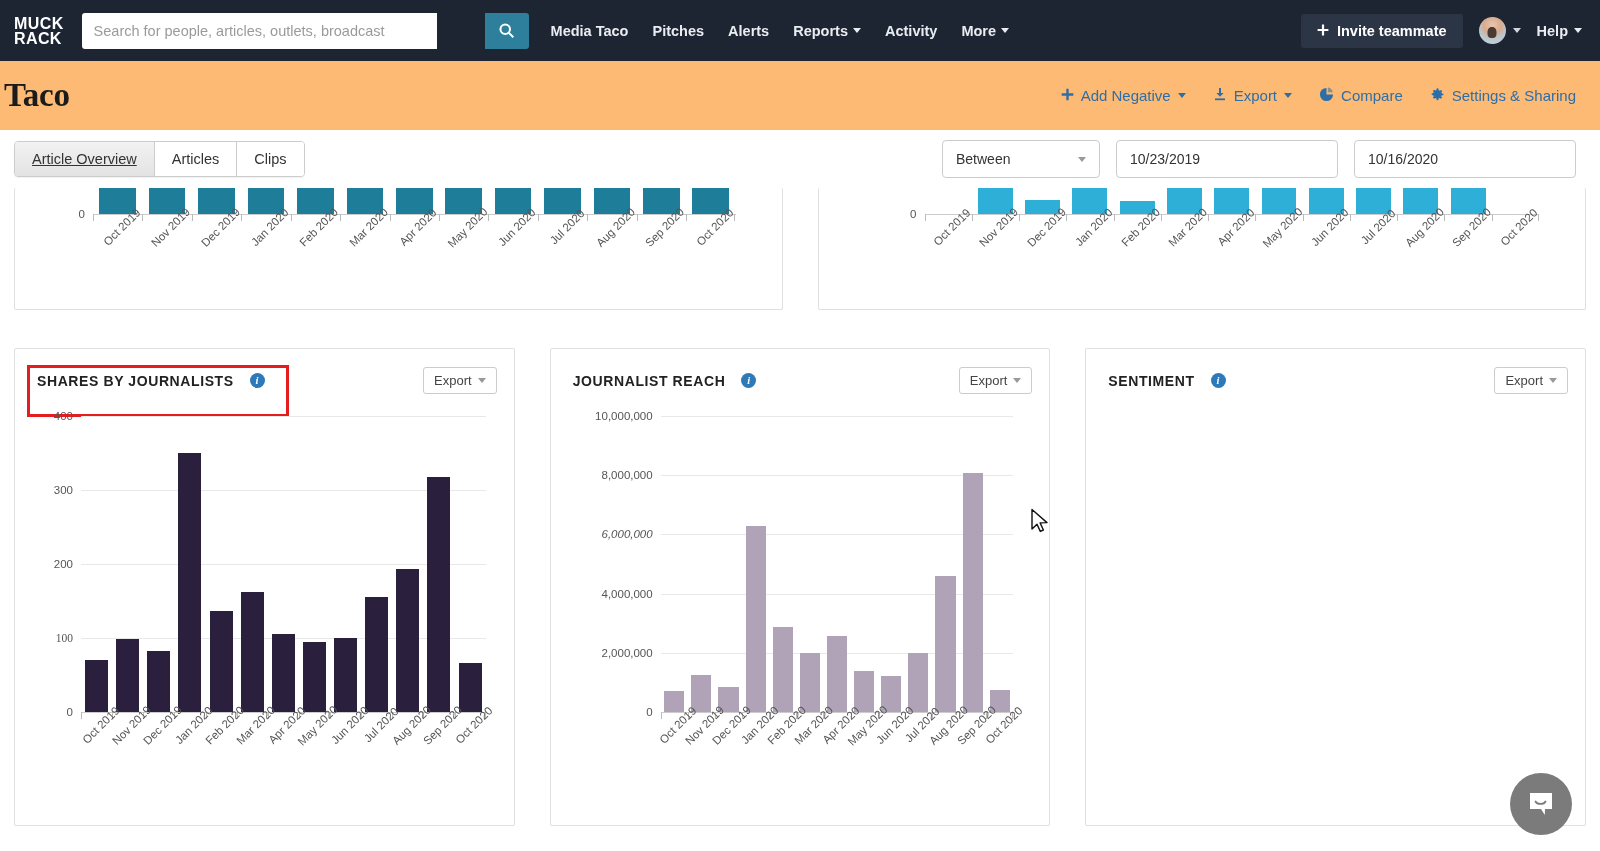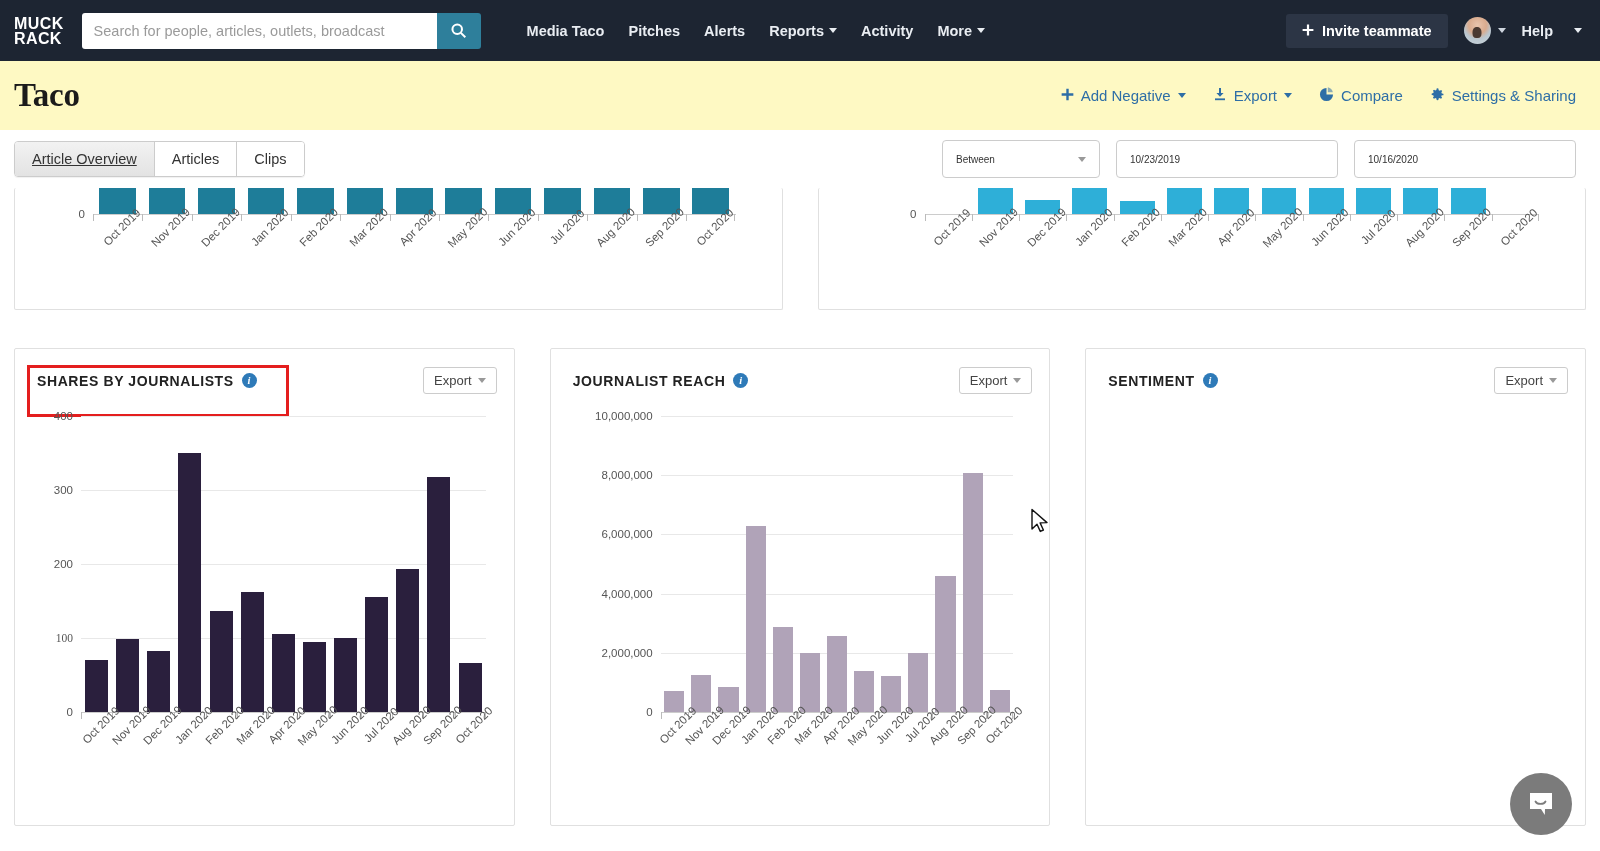--- a/index.html
+++ b/index.html
@@ -16,21 +16,21 @@
     display: flex; align-items: center;
     padding: 0 18px 0 14px;
     position: relative;
   }
   .logo {
     color: #fff; font-weight: 700; font-size: 16px;
     line-height: 15px; letter-spacing: .4px;
     font-family: "Liberation Sans", sans-serif;
     margin-right: 18px; white-space: pre-line;
   }
-  .searchwrap { display: flex; height: 36px; margin-right: 46px; }
+  .searchwrap { display: flex; height: 36px; margin-right: 22px; gap: 48px; }
   .searchwrap input {
     width: 355px; border: none; outline: none;
     padding: 0 12px; font-size: 14.5px; color: #333;
     border-radius: 3px 0 0 3px;
     font-family: "Liberation Sans", sans-serif;
   }
   .searchwrap input::placeholder { color: #9a9a9a; }
   .searchbtn {
     width: 44px; background: #2e7f9b; border-radius: 0 3px 3px 0;
     display: flex; align-items: center; justify-content: center;
@@ -60,26 +60,26 @@
     width: 27px; height: 27px; border-radius: 50%;
     background: radial-gradient(circle at 50% 30%, #e8c5ae 0%, #d9ab8e 38%, #b9c6cf 60%, #cdd6dc 100%);
     overflow: hidden; position: relative;
   }
   .avatar::after{
     content:""; position:absolute; left:50%; top:38%;
     width:9px; height:11px; transform:translateX(-50%);
     background:#4a3a32; border-radius:45% 45% 40% 40%;
   }
   .helplink { color: #e9edf2; font-size: 14.5px; font-weight: 600; cursor: pointer;
-    display: flex; align-items: center; gap: 21px; }
+    display: flex; align-items: center; gap: 6px; }
 
   
   .pagehead {
     height: 69px; display: flex; align-items: center;
-    padding: 0 24px 0 14px; background: #fef9c3;
+    padding: 0 24px 0 4px; background: #fdba74;
   }
   .pagetitle {
     font-family: "Liberation Serif", serif;
     font-size: 33px; font-weight: 700; color: #1b1b1b; letter-spacing: -.2px;
   }
   .headactions { margin-left: auto; display: flex; align-items: center; gap: 27px; }
   .headaction {
     color: #2e6ea6; font-size: 15px; cursor: pointer;
     display: flex; align-items: center; gap: 7px; white-space: nowrap;
   }
@@ -95,21 +95,21 @@
     padding: 9px 17px; font-size: 14.5px; color: #333;
     background: #fff; cursor: pointer; border-right: 1px solid #ccc;
     white-space: nowrap;
   }
   .tab:last-child { border-right: none; }
   .tab.active { background: linear-gradient(#f2f2f2, #e3e3e3); text-decoration: underline; }
   .filters { margin-left: auto; display: flex; gap: 16px; }
   .selectbox, .datebox {
     height: 38px; border: 1px solid #ccc; border-radius: 4px;
     background: #fff; display: flex; align-items: center;
-    padding: 0 13px; font-size: 10px; color: #333;
+    padding: 0 13px; font-size: 14px; color: #333;
   }
   .selectbox { width: 158px; justify-content: space-between; cursor: pointer; }
   .datebox { width: 222px; cursor: text; }
   .smallcaret {
     width: 0; height: 0; border-left: 4px solid transparent;
     border-right: 4px solid transparent; border-top: 5px solid #999;
   }
 
   
   .content { padding: 0 14px; }
@@ -123,21 +123,21 @@
 
   .rowbot { display: flex; gap: 35px; margin-top: 38px; }
   .rowbot .panel { flex: 1; height: 478px; }
 
   .panelhead {
     display: flex; align-items: center;
     padding: 18px 17px 0 22px;
   }
   .paneltitle {
     font-size: 14px; font-weight: 700; color: #222;
-    letter-spacing: .6px; display: flex; align-items: center; gap: 8px;
+    letter-spacing: .6px; display: flex; align-items: center; gap: 16px;
   }
   .info-icon {
     width: 15px; height: 15px; border-radius: 50%; background: #2e7ab8;
     color: #fff; font-size: 10.5px; font-weight: 700; font-style: italic;
     display: inline-flex; align-items: center; justify-content: center;
     font-family: "Liberation Serif", serif;
   }
   .exportbtn {
     margin-left: auto; border: 1px solid #ccc; border-radius: 3px;
     padding: 5px 10px; font-size: 13px; color: #444; background: #fff;
@@ -678,21 +678,21 @@
       </div>
       <div class="chartarea" style="padding:22px 36px 0 20px">
         <div class="plot" id="plot-reach" style="height:296px;margin-left:90px;position:relative;">
             <div class="gridline" style="top: 100%;"></div>
             <div class="ylabel" style="top: 100%;">0</div>
             <div class="gridline" style="top: 80%;"></div>
             <div class="ylabel" style="top: 80%;">2,000,000</div>
             <div class="gridline" style="top: 60%;"></div>
             <div class="ylabel" style="top: 60%;">4,000,000</div>
             <div class="gridline" style="top: 40%;"></div>
-            <div class="ylabel" style="top: 40%;">6,000,000</div>
+            <div class="ylabel" style="top: 40%; font-style: italic;">6,000,000</div>
             <div class="gridline" style="top: 20%;"></div>
             <div class="ylabel" style="top: 20%;">8,000,000</div>
             <div class="gridline" style="top: 0%;"></div>
             <div class="ylabel" style="top: 0%;">10,000,000</div>
             <div class="bars">
               <div class="barslot">
                 <div class="bar" title="Oct 2019: 700000" style="height: 7%; background: rgb(176, 163, 184);"></div>
               </div>
               <div class="barslot">
                 <div class="bar" title="Nov 2019: 1250000" style="height: 12.5%; background: rgb(176, 163, 184);"></div>

